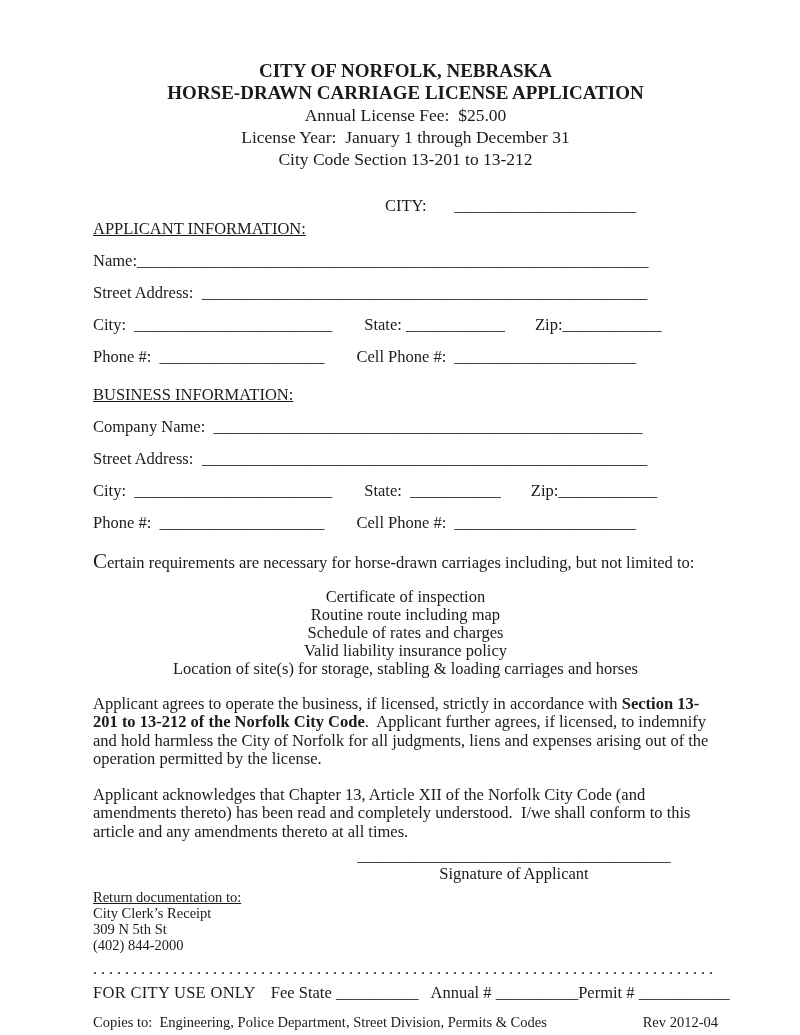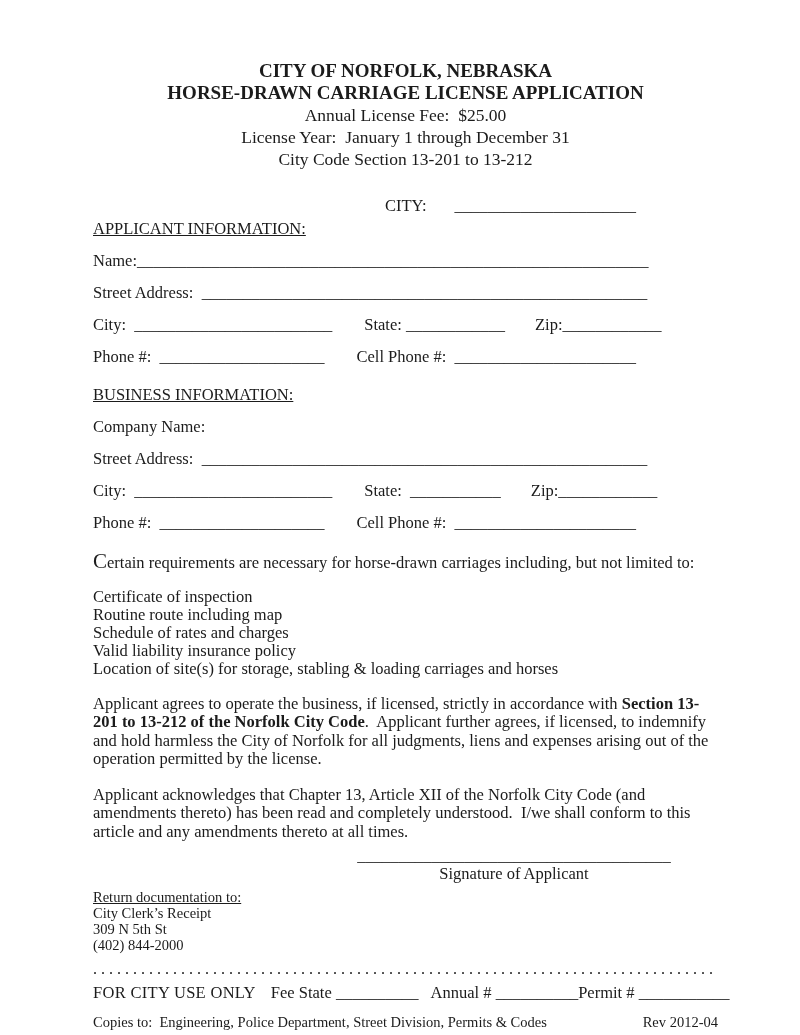--- a/index.html
+++ b/index.html
@@ -38,21 +38,21 @@
 
   
   .row { display: flex; align-items: baseline; margin-top: 12px; white-space: pre; }
   .grp { white-space: pre; }
   .gap32 { margin-left: 32px; }
   .gap30 { margin-left: 30px; }
 
   
   .req-intro { margin-top: 16px; }
   .req-intro .bigC { font-size: 21px; }
-  .req-list { margin-top: 14px; text-align: left; line-height: 18px; list-style: none; padding: 0; }
+  .req-list { margin-top: 14px; text-align: center; line-height: 18px; list-style: none; padding: 0; }
 
   
   .para { margin-top: 12px; line-height: 18.5px; width: 625px; }
   .para.second { margin-top: 17px; }
   .para b { font-weight: bold; }
 
   
   .signature-block { margin-top: 6px; margin-left: 262px; width: 318px; text-align: center; line-height: 18px; }
   .signature-block .sig-line { display: block; white-space: nowrap; overflow: hidden; }
 
@@ -105,21 +105,21 @@
       <span class="grp gap30">Zip:</span><span class="grp">____________</span>
     </div>
     <div class="row">
       <span class="grp">Phone #:  </span><span class="grp">____________________</span>
       <span class="grp gap32">Cell Phone #:  </span><span class="grp">______________________</span>
     </div>
 
     <div class="section-heading business">BUSINESS INFORMATION:</div>
 
     <div class="row">
-      <span class="grp">Company Name:  </span>
+      <span class="grp">Company Name:  </span><span class="grp">____________________________________________________</span>
     </div>
     <div class="row">
       <span class="grp">Street Address:  </span><span class="grp">______________________________________________________</span>
     </div>
     <div class="row">
       <span class="grp">City:  </span><span class="grp">________________________</span>
       <span class="grp gap32">State:  </span><span class="grp">___________</span>
       <span class="grp gap30">Zip:</span><span class="grp">____________</span>
     </div>
     <div class="row">

